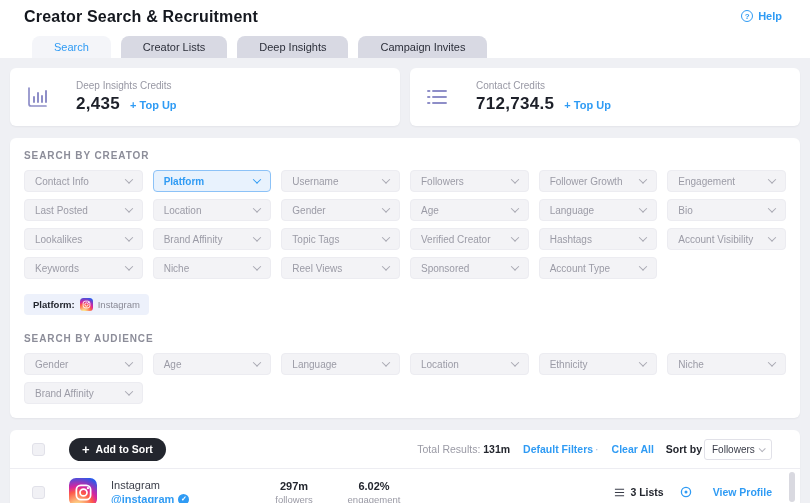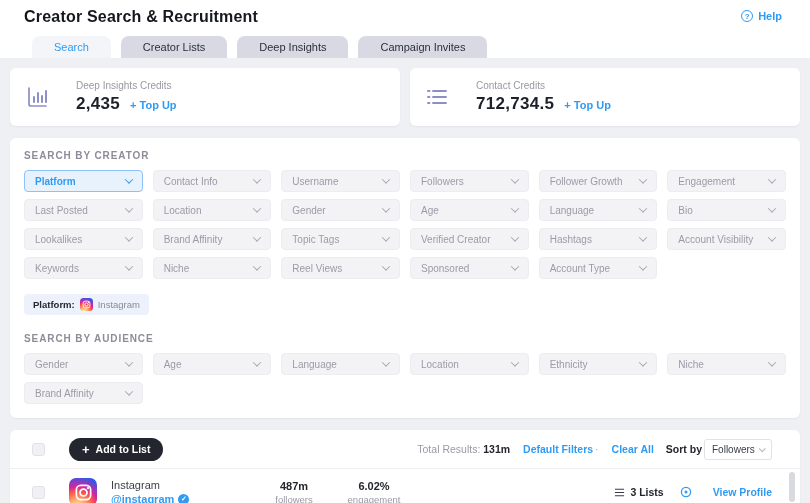--- a/index.html
+++ b/index.html
@@ -140,26 +140,26 @@
             <span class="topup">+ Top Up</span>
           </div>
         </div>
       </div>
     </div>
 
     <div class="card filters-card">
       <div class="section-heading">SEARCH BY CREATOR</div>
 
       <div class="filter-grid">
+        <div class="dd">
+            <span>Contact Info</span>
+            <span class="chev"></span>
+          </div>
         <div class="dd active">
             <span>Platform</span>
-            <span class="chev"></span>
-          </div>
-        <div class="dd">
-            <span>Contact Info</span>
             <span class="chev"></span>
           </div>
         <div class="dd">
             <span>Username</span>
             <span class="chev"></span>
           </div>
         <div class="dd">
             <span>Followers</span>
             <span class="chev"></span>
           </div>
@@ -286,21 +286,21 @@
             <span class="chev"></span>
           </div>
       </div>
     </div>
 
     <div class="card results-card">
       <div class="results-toolbar">
         <span class="cb"></span>
         <div class="add-btn">
           <span class="add-plus">+</span>
-          <span>Add to List</span>
+          <span>Add to Sort</span>
         </div>
         <div class="toolbar-right">
           <span class="total">
             <span>Total Results:</span>
             <b>131m</b>
           </span>
           <span class="blue-link">Default Filters</span>
           <span class="dot-sep">·</span>
           <span class="blue-link">Clear All</span>
           <span class="sortby">Sort by</span>
@@ -322,21 +322,21 @@
             </svg>
         </span>
         <div class="name-block">
           <div class="r-name">Instagram</div>
           <div class="r-handle">
             <span>@instagram</span>
             <span class="verified">✓</span>
           </div>
         </div>
         <div class="stat">
-          <div class="stat-v">487m</div>
+          <div class="stat-v">297m</div>
           <div class="stat-l">followers</div>
         </div>
         <div class="stat">
           <div class="stat-v">6.02%</div>
           <div class="stat-l">engagement</div>
         </div>
         <div class="row-right">
           <span class="lists-badge">
             <svg width="11" height="11" viewBox="0 0 12 12">
                 <path d="M1 2.5 H11 M1 6 H11 M1 9.5 H11" stroke="#3a3d49" stroke-width="1.2"></path>

